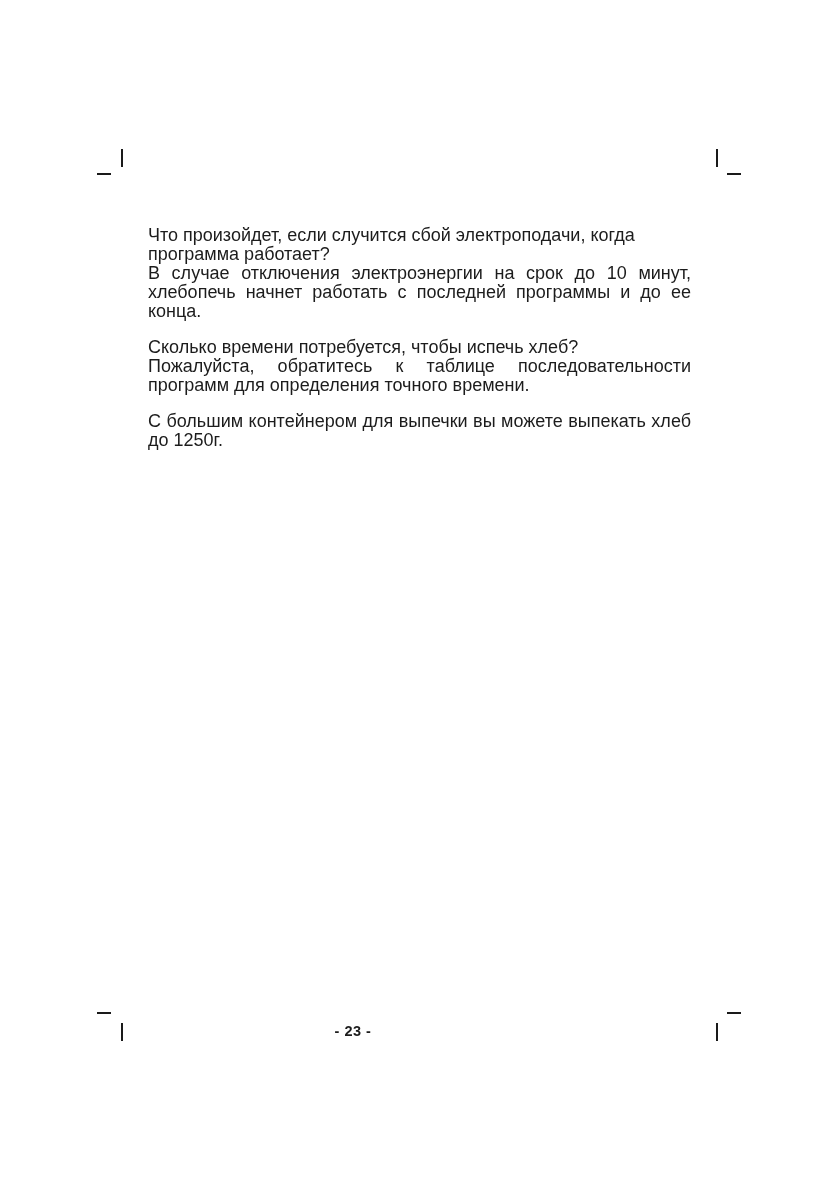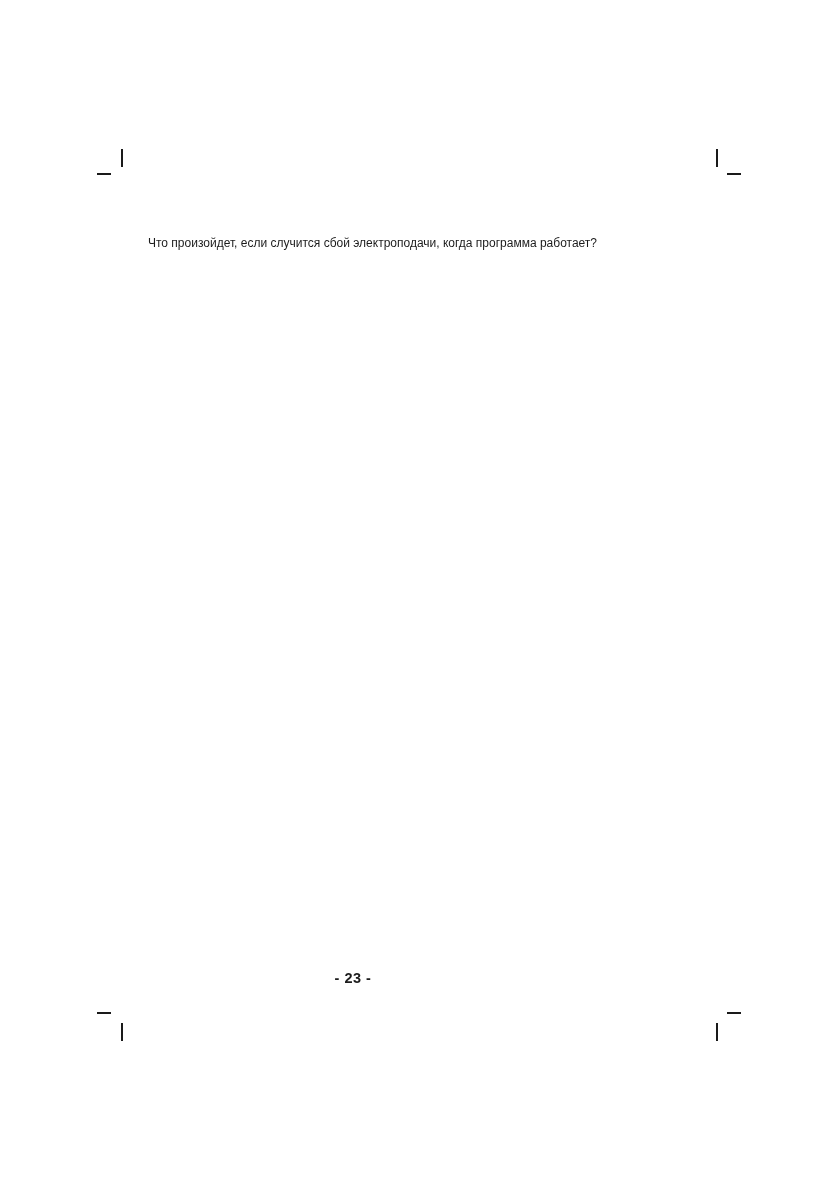--- a/index.html
+++ b/index.html
@@ -32,35 +32,35 @@
     .br-h { left: 727px; top: 1012px; }
     .br-v { left: 716px; top: 1023px; }
     
     .content {
       position: absolute;
       left: 148px;
       top: 226px;
       width: 543px;
     }
     .qa-block {
-      margin: 8px 0 17px 0;
-      font-size: 12px;
+      margin: 0 0 17px 0;
+      font-size: 18px;
       line-height: 19px;
     }
     .question {
       text-align: left;
     }
     .answer {
       text-align: justify;
     }
     
     .page-number {
       position: absolute;
       left: 0;
-      top: 970px;
+      top: 1023px;
       width: 706px;
       text-align: center;
       font-size: 14.5px;
       font-weight: bold;
       letter-spacing: 0.5px;
     }
   </style>
 </head>
 <body>
 
@@ -72,24 +72,30 @@
   <div class="crop-mark crop-h tr-h"></div>
   <div class="crop-mark crop-h bl-h"></div>
   <div class="crop-mark crop-v bl-v"></div>
   <div class="crop-mark crop-h br-h"></div>
   <div class="crop-mark crop-v br-v"></div>
 
   <div class="content">
 
     <div class="qa-block">
       <div class="question">Что произойдет, если случится сбой электроподачи, когда программа работает?</div>
+      <div class="answer">В случае отключения электроэнергии на срок до 10 минут, хлебопечь начнет работать с последней программы и до ее конца.</div>
     </div>
 
+    <div class="qa-block">
+      <div class="question">Сколько времени потребуется, чтобы испечь хлеб?</div>
+      <div class="answer">Пожалуйста, обратитесь к таблице последовательности программ для определения точного времени.</div>
+    </div>
 
     <div class="qa-block">
+      <div class="answer">С большим контейнером для выпечки вы можете выпекать хлеб до 1250г.</div>
     </div>
 
     <div class="qa-block">
     </div>
 
   </div>
 
   <div class="page-number">- 23 -</div>
 
 </div>

